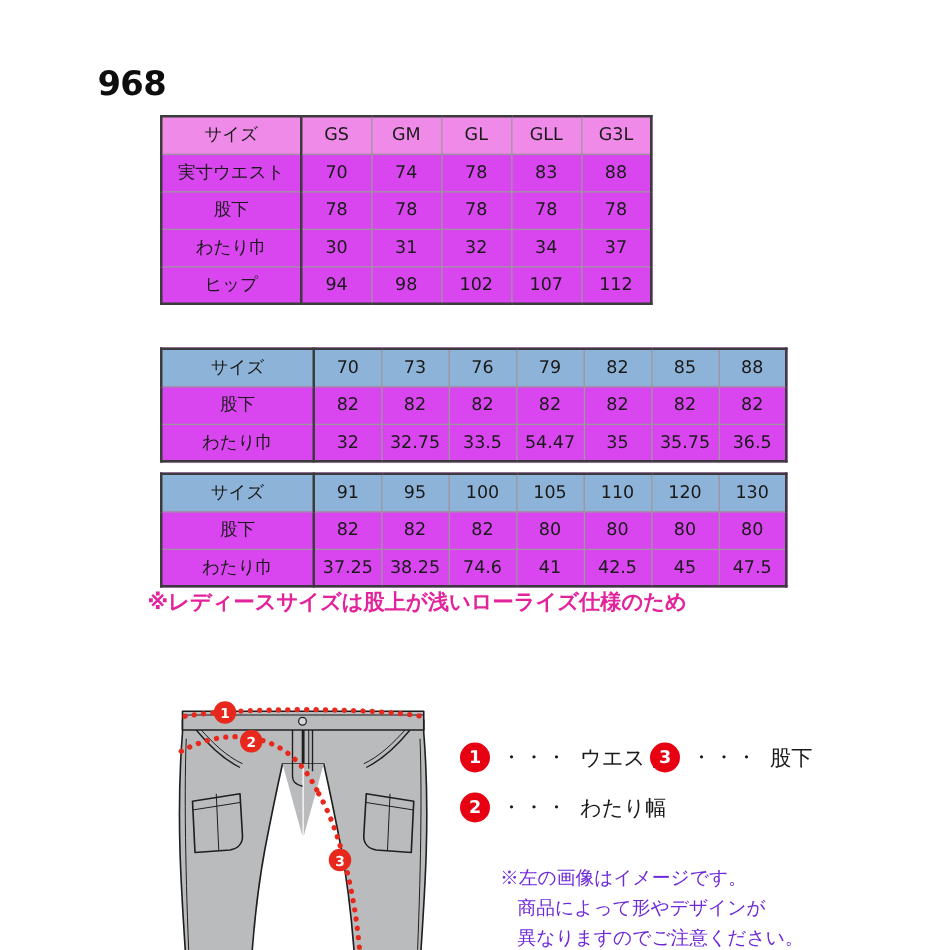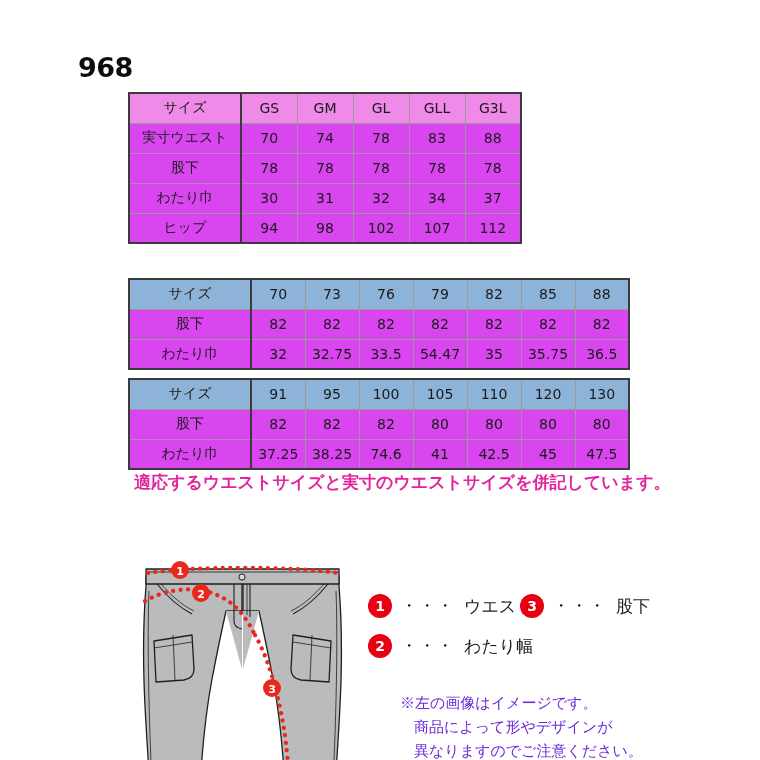--- a/index.html
+++ b/index.html
@@ -298,21 +298,21 @@
         <td class="outer-b">74.6</td>
         <td class="outer-b">41</td>
         <td class="outer-b">42.5</td>
         <td class="outer-b">45</td>
         <td class="outer-r outer-b">47.5</td>
       </tr>
     </tbody>
   </table>
 
   <div id="notes">
-    <div class="ln ind">適応するウエストサイズと実寸のウエストサイズを併記しています。</div>
+    <div class="ln">※レディースサイズは股上が浅いローライズ仕様のため</div>
   </div>
 
   <svg id="pants" viewBox="0 0 225 245">
     <defs>
       <style>
         .fab { fill:#b9bbbd; stroke:#1f1f1f; stroke-width:1.3; stroke-linejoin:round; }
         .ln  { fill:none; stroke:#1f1f1f; stroke-width:1.1; }
         .lnT { fill:none; stroke:#1f1f1f; stroke-width:0.8; }
         .msr { fill:none; stroke:#e8281c; stroke-width:4.2; stroke-linecap:round;
                stroke-dasharray:0.1 7.4; }

